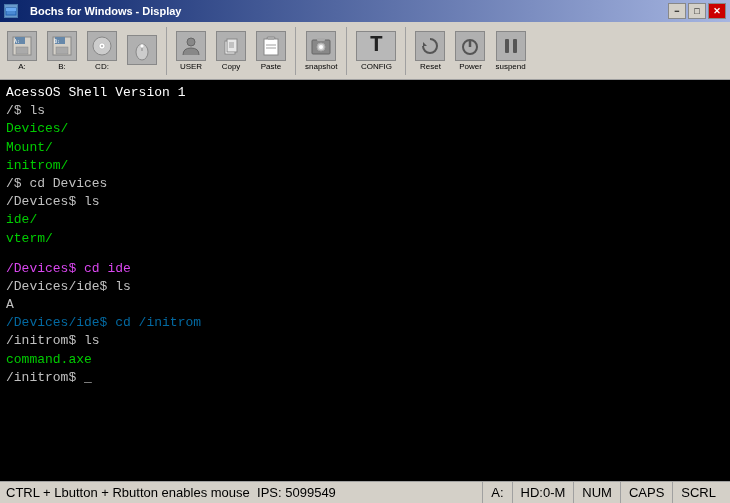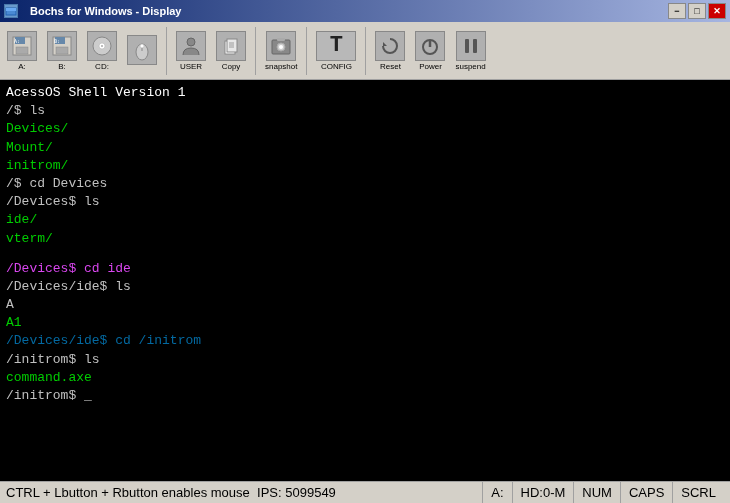--- a/index.html
+++ b/index.html
@@ -240,20 +240,32 @@
         <rect x="5" y="6" width="10" height="13" fill="#fff" stroke="#888" stroke-width="1"></rect>
         <rect x="7" y="4" width="10" height="13" fill="#e8e8e8" stroke="#888" stroke-width="1"></rect>
         <line x1="9" y1="8" x2="14" y2="8" stroke="#888" stroke-width="0.8"></line>
         <line x1="9" y1="10" x2="14" y2="10" stroke="#888" stroke-width="0.8"></line>
         <line x1="9" y1="12" x2="14" y2="12" stroke="#888" stroke-width="0.8"></line>
       </svg>
     </div>
     <span class="btn-label">Copy</span>
   </div>
 
+  <div class="toolbar-btn">
+    <div class="btn-icon">
+      <svg width="22" height="22" viewBox="0 0 22 22">
+        <rect x="7" y="2" width="8" height="4" rx="1" fill="#b0b0b0" stroke="#888" stroke-width="1"></rect>
+        <rect x="4" y="4" width="14" height="16" fill="#fff" stroke="#888" stroke-width="1"></rect>
+        <rect x="8" y="2" width="6" height="3" fill="#aaa"></rect>
+        <line x1="6" y1="10" x2="16" y2="10" stroke="#888" stroke-width="0.8"></line>
+        <line x1="6" y1="13" x2="16" y2="13" stroke="#888" stroke-width="0.8"></line>
+      </svg>
+    </div>
+    <span class="btn-label">Paste</span>
+  </div>
 
   <div class="toolbar-separator"></div>
 
   <div class="toolbar-btn">
     <div class="btn-icon">
       <svg width="22" height="22" viewBox="0 0 22 22">
         <rect x="2" y="5" width="18" height="14" rx="1" fill="#888" stroke="#666" stroke-width="1"></rect>
         <circle cx="11" cy="12" r="4" fill="#ccc" stroke="#aaa" stroke-width="1"></circle>
         <rect x="7" y="3" width="8" height="3" rx="1" fill="#aaa"></rect>
         <circle cx="11" cy="12" r="2" fill="#fff"></circle>
@@ -309,21 +321,20 @@
     <span class="term-line" style="color: rgb(0, 204, 0);">Devices/</span>
     <span class="term-line" style="color: rgb(0, 204, 0);">Mount/</span>
     <span class="term-line" style="color: rgb(0, 204, 0);">initrom/</span>
     <span class="term-line" style="color: rgb(192, 192, 192);">/$ cd Devices</span>
     <span class="term-line" style="color: rgb(192, 192, 192);">/Devices$ ls</span>
     <span class="term-line" style="color: rgb(0, 204, 0);">ide/</span>
     <span class="term-line" style="color: rgb(0, 204, 0);">vterm/</span>
     <span class="term-line" style="color: #d946ef; margin-top: 12px;">/Devices$ cd ide</span>
     <span class="term-line" style="color: rgb(192, 192, 192);">/Devices/ide$ ls</span>
     <span class="term-line" style="color: rgb(192, 192, 192);">A</span>
-    <span class="term-line" style="color: rgb(0, 204, 0);">A1</span>
     <span class="term-line" style="color: #0369a1;">/Devices/ide$ cd /initrom</span>
     <span class="term-line" style="color: rgb(192, 192, 192);">/initrom$ ls</span>
     <span class="term-line" style="color: rgb(0, 204, 0);">command.axe</span>
     <span class="term-line" style="color: rgb(192, 192, 192);">/initrom$ _</span>
   </div>
 
 <div id="statusbar">
   <div class="status-section">
     <span>CTRL + Lbutton + Rbutton enables mouse</span>
     &nbsp;&nbsp;

